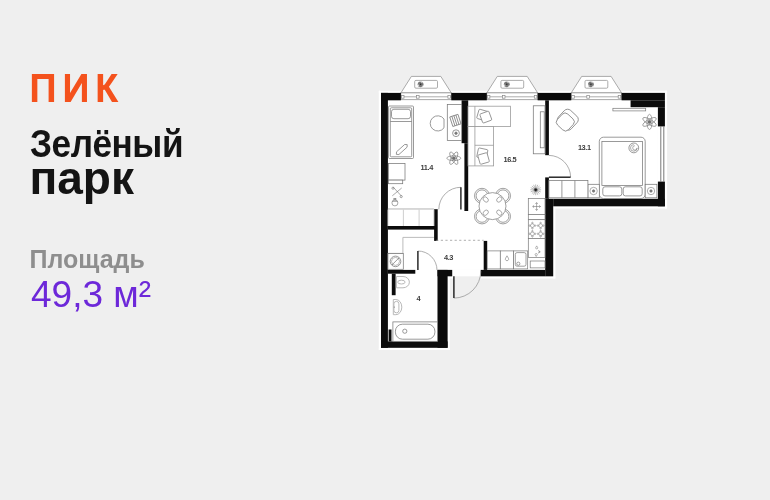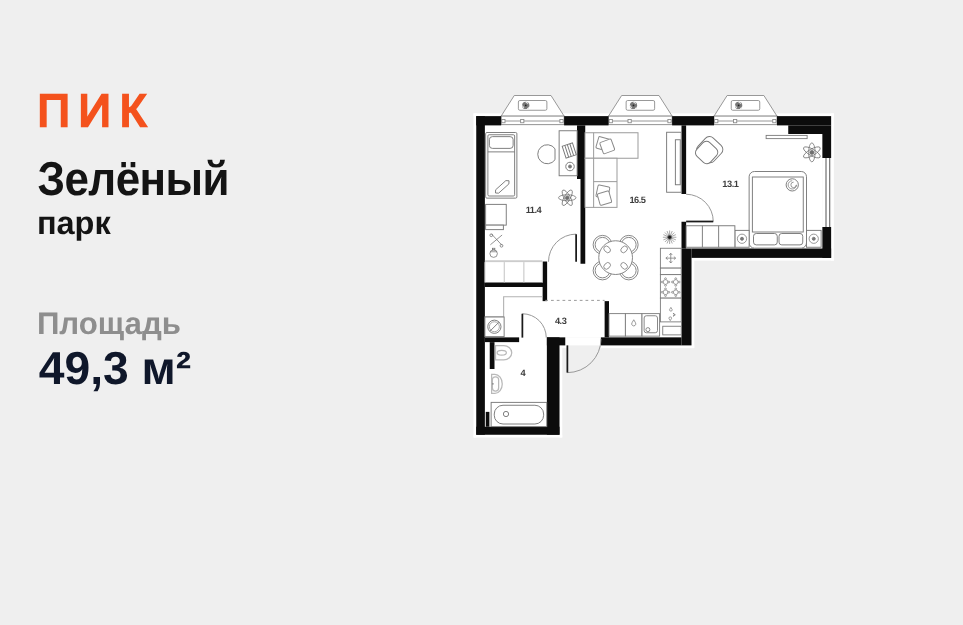--- a/index.html
+++ b/index.html
@@ -6,25 +6,25 @@
   body{width:770px;height:500px;background:#efefef;overflow:hidden;
        font-family:"Liberation Sans", sans-serif;position:relative;}
   .abs{position:absolute;}
 </style>
 </head>
 <body>
 
 <div class="abs" style="left:30px;top:70.3px;font-size:36px;line-height:37px;font-weight:400;color:#f4521d;letter-spacing:7px;-webkit-text-stroke:2.1px #f4521d;">ПИК</div>
 
 <div class="abs" style="left:30px;top:126.8px;font-size:38px;line-height:34.3px;font-weight:700;color:#141414;letter-spacing:-0.5px;transform:scaleX(0.925);transform-origin:0 0;">Зелёный</div>
-<div class="abs" style="left:29.5px;top:161.1px;font-size:26px;line-height:34.3px;font-weight:700;color:#141414;">парк</div>
+<div class="abs" style="left:29.5px;top:161.1px;font-size:46px;line-height:34.3px;font-weight:700;color:#141414;">парк</div>
 
 <div class="abs" style="left:29.5px;top:246.8px;font-size:25px;line-height:25px;font-weight:700;color:#8e8e8e;">Площадь</div>
 
-<div class="abs" style="left:31px;top:275.6px;font-size:37px;line-height:37px;font-weight:700;color:#0f172a;">49,3 м²</div>
+<div class="abs" style="left:31px;top:275.6px;font-size:37px;line-height:37px;font-weight:400;color:#6d28d9;">49,3 м²</div>
 
 <svg class="abs" style="left:0;top:0" width="770" height="500" viewBox="0 0 770 500">
 <defs>
       <filter id="noop" x="-40%" y="-40%" width="180%" height="180%">
         <feColorMatrix type="saturate" values="1"></feColorMatrix>
       </filter>
     </defs>
 <g fill="none" stroke="none">
 
   <g fill="#ffffff">

